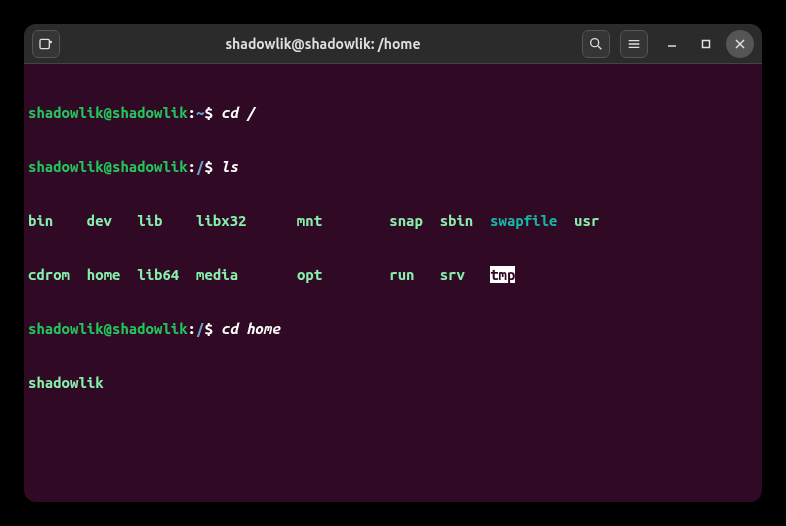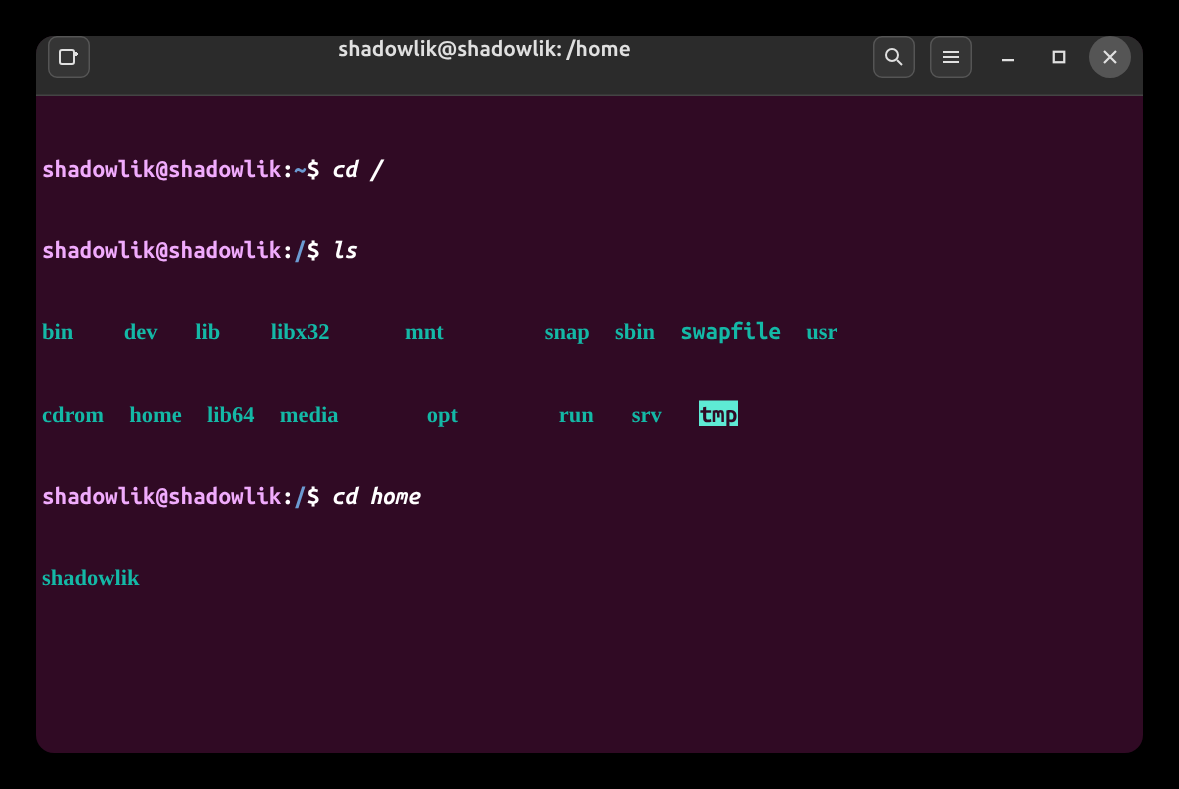--- a/index.html
+++ b/index.html
@@ -18,21 +18,21 @@
     height: 478px;
     background: #300a24;
     border-radius: 12px;
     overflow: hidden;
     box-shadow: 0 8px 40px rgba(0,0,0,0.8);
   }
   .titlebar {
     height: 40px;
     background: #2b2b2b;
     display: flex;
-    align-items: flex-start;
+    align-items: center;
     padding: 0 8px;
     border-bottom: 1px solid #444;
   }
   .tb-left { display: flex; align-items: center; }
   .tb-btn {
     width: 28px; height: 28px;
     border-radius: 6px;
     display: flex; align-items: center; justify-content: center;
     color: #e0e0e0;
     margin-right: 4px;
@@ -55,29 +55,29 @@
   .terminal {
     padding: 4px 0 4px 4px;
     font-size: 15px;
     line-height: 18px;
     color: #ffffff;
     font-weight: bold;
     letter-spacing: 0;
     white-space: pre;
   }
   .line { display: block; white-space: pre; }
-  .userhost { color: #f0abfc; }
+  .userhost { color: #22c55e; }
   .colon { color: #ffffff; }
   .path-home { color: #6c9bd2; }
   .path-root { color: #6c9bd2; }
   .dollar { color: #ffffff; }
   .cmd { color: #ffffff; font-style: italic; }
-  .dir { color: #14b8a6; font-family: Liberation Serif, serif; }
+  .dir { color: #86efac; }
   .file { color: #14b8a6; }
-  .highlight-dir { background: #5eead4; color: #300a24; }
+  .highlight-dir { background: #ffffff; color: #300a24; }
   .ls-row { display: block; white-space: pre; }
 </style>
 </head>
 <body>
 
 <div class="window">
   <div class="titlebar">
     <div class="tb-left">
       <div class="tb-btn">
         <svg viewBox="0 0 24 24" fill="none" stroke="currentColor" stroke-width="2">

